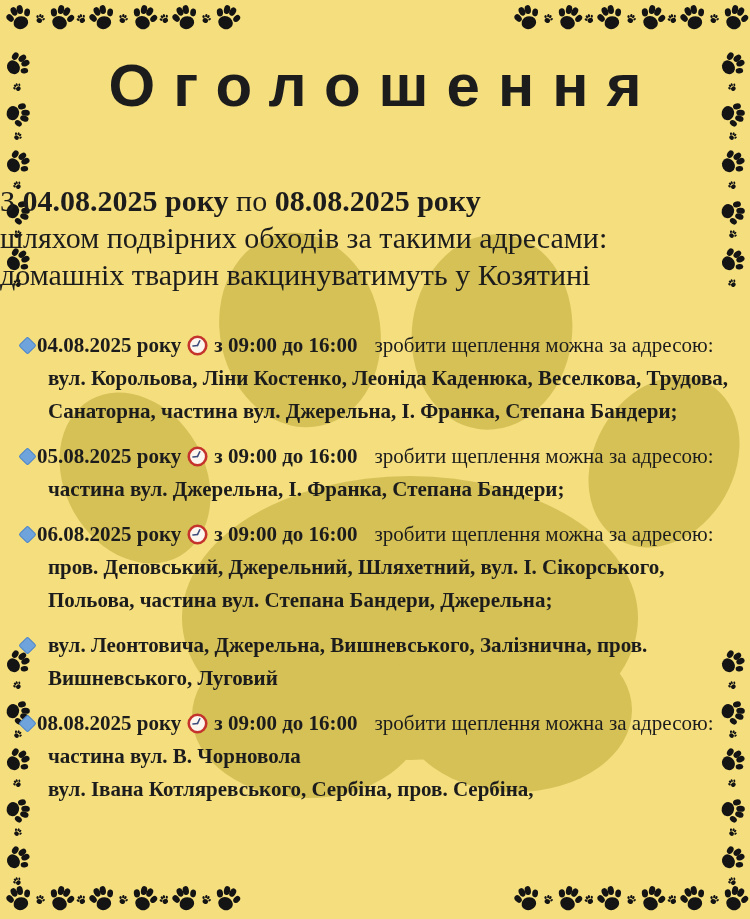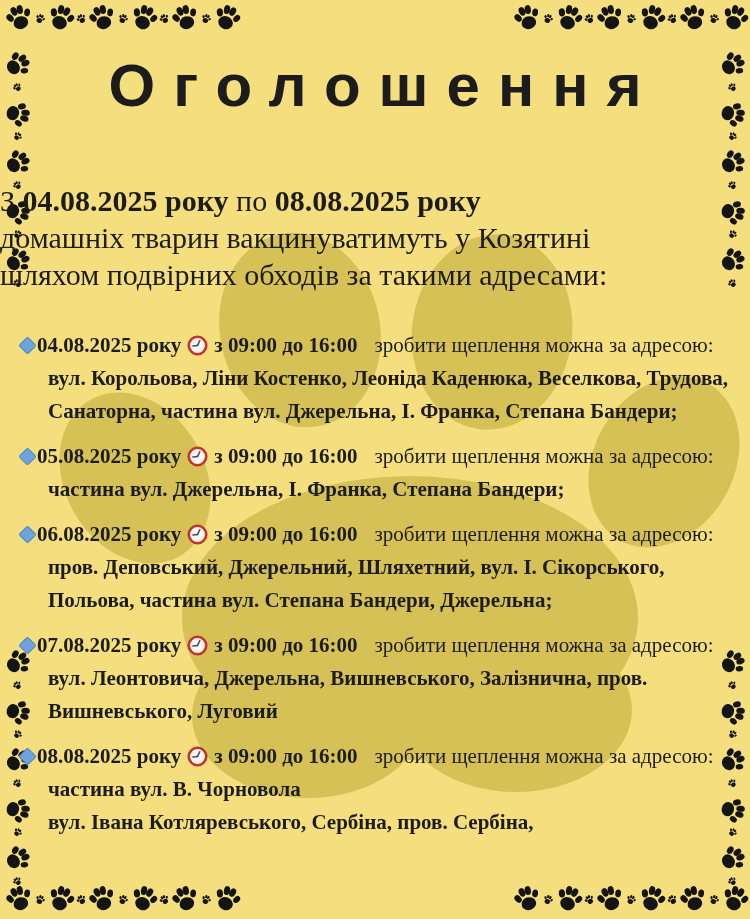--- a/index.html
+++ b/index.html
@@ -151,22 +151,22 @@
       <use href="#paw" width="9" height="9" transform="translate(728 877) rotate(-35 4.5 4.5)"></use>
     </g>
 </svg>
 
 <div class="content">
 
   <div class="title">Оголошення</div>
 
   <div class="intro">
     <div><span>З</span> <span class="b">04.08.2025 року</span> <span>по</span> <span class="b">08.08.2025 року</span></div>
+    <div>шляхом подвірних обходів за такими адресами:</div>
     <div>домашніх тварин вакцинуватимуть у Козятині</div>
-    <div>шляхом подвірних обходів за такими адресами:</div>
   </div>
 
   <div class="list">
 
     <div class="item">
       <span class="diamond"></span>
       <div class="item-head"><span class="date">04.08.2025 року</span><span class="clock"><svg viewBox="0 0 24 24">
               <circle cx="12" cy="12" r="10" fill="#fdf6ee" stroke="#c5342c" stroke-width="3"></circle>
               <line x1="12" y1="12" x2="14.6" y2="6.6" stroke="#3a4a7a" stroke-width="1.8" stroke-linecap="round"></line>
               <line x1="12" y1="12" x2="6.8" y2="12.6" stroke="#3a4a7a" stroke-width="1.8" stroke-linecap="round"></line>
@@ -191,25 +191,20 @@
               <circle cx="12" cy="12" r="10" fill="#fdf6ee" stroke="#c5342c" stroke-width="3"></circle>
               <line x1="12" y1="12" x2="14.6" y2="6.6" stroke="#3a4a7a" stroke-width="1.8" stroke-linecap="round"></line>
               <line x1="12" y1="12" x2="6.8" y2="12.6" stroke="#3a4a7a" stroke-width="1.8" stroke-linecap="round"></line>
             </svg></span><span class="time">з 09:00 до 16:00</span><span class="lead">зробити щеплення можна за адресою:</span></div>
       <div class="addr">пров. Деповський, Джерельний, Шляхетний, вул. І. Сікорського,</div>
       <div class="addr">Польова, частина вул. Степана Бандери, Джерельна;</div>
     </div>
 
     <div class="item">
       <span class="diamond"></span>
-      <div class="item-head"><span class="date">07.08.2025 року</span><span class="clock"><svg viewBox="0 0 24 24">
-              <circle cx="12" cy="12" r="10" fill="#fdf6ee" stroke="#c5342c" stroke-width="3"></circle>
-              <line x1="12" y1="12" x2="14.6" y2="6.6" stroke="#3a4a7a" stroke-width="1.8" stroke-linecap="round"></line>
-              <line x1="12" y1="12" x2="6.8" y2="12.6" stroke="#3a4a7a" stroke-width="1.8" stroke-linecap="round"></line>
-            </svg></span><span class="time">з 09:00 до 16:00</span><span class="lead">зробити щеплення можна за адресою:</span></div>
       <div class="addr">вул. Леонтовича, Джерельна, Вишневського, Залізнична, пров.</div>
       <div class="addr">Вишневського, Луговий</div>
     </div>
 
     <div class="item">
       <span class="diamond"></span>
       <div class="item-head"><span class="date">08.08.2025 року</span><span class="clock"><svg viewBox="0 0 24 24">
               <circle cx="12" cy="12" r="10" fill="#fdf6ee" stroke="#c5342c" stroke-width="3"></circle>
               <line x1="12" y1="12" x2="14.6" y2="6.6" stroke="#3a4a7a" stroke-width="1.8" stroke-linecap="round"></line>
               <line x1="12" y1="12" x2="6.8" y2="12.6" stroke="#3a4a7a" stroke-width="1.8" stroke-linecap="round"></line>

